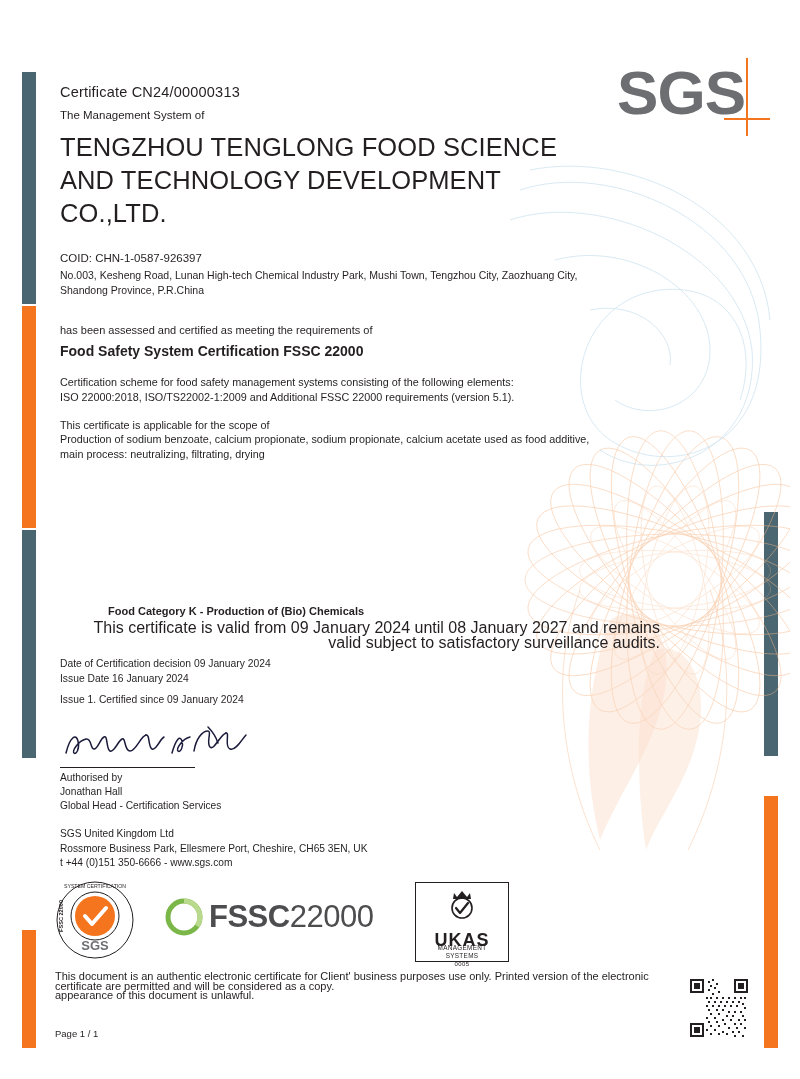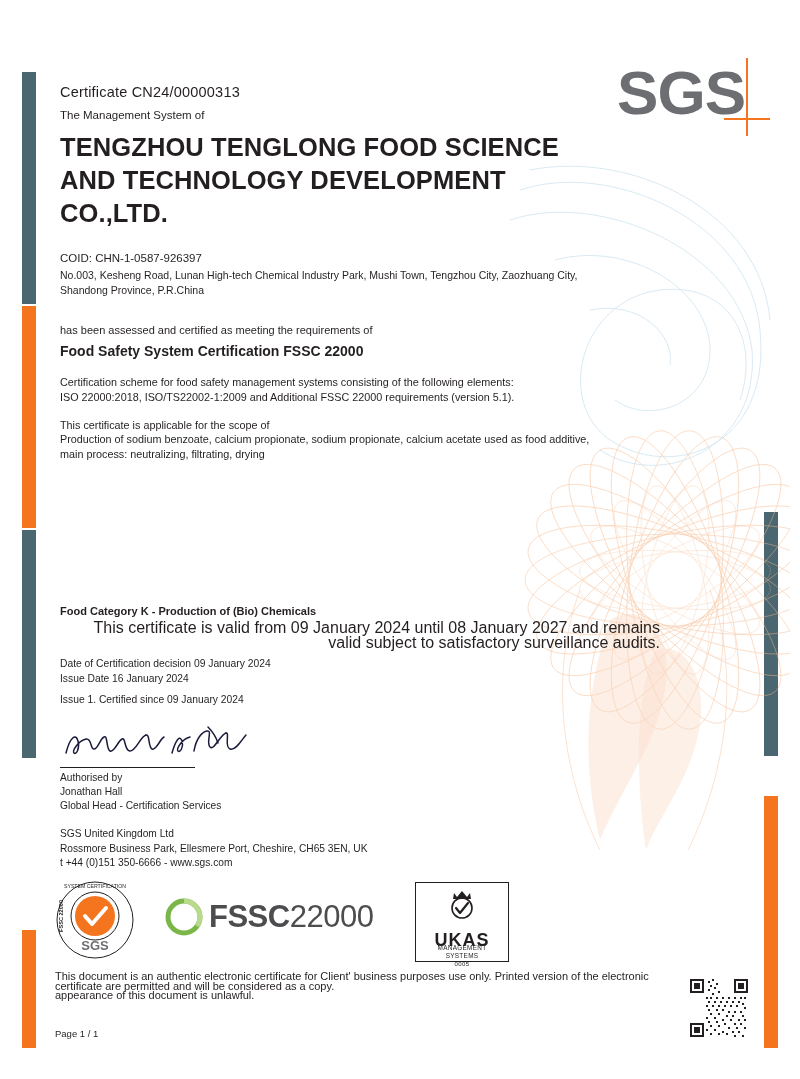--- a/index.html
+++ b/index.html
@@ -93,21 +93,21 @@
     font-size: 14.5px;
     letter-spacing: .2px;
     margin-bottom: 9px;
   }
   .mgmt-of {
     font-size: 11.5px;
     margin-bottom: 10px;
   }
   .company {
     font-size: 25.5px;
-    font-weight: bold;
+    font-weight: normal;
     line-height: 33px;
     letter-spacing: .1px;
     margin: 0 0 22px 0;
   }
   .coid {
     font-size: 11.5px;
     margin-bottom: 4px;
   }
   .addr {
     font-size: 10.5px;
@@ -141,20 +141,21 @@
   .lower {
     position: absolute;
     left: 60px;
     top: 605px;
     width: 600px;
   }
   .cat {
     font-size: 11px;
     font-weight: bold;
     margin-bottom: 4px;
+    margin-left: 48px;
   }
   .validity {
     font-size: 16px;
     line-height: 14.5px;
     margin-bottom: 7px;
     text-align: right;
   }
   .dates {
     font-size: 10.3px;
     line-height: 14.5px;

